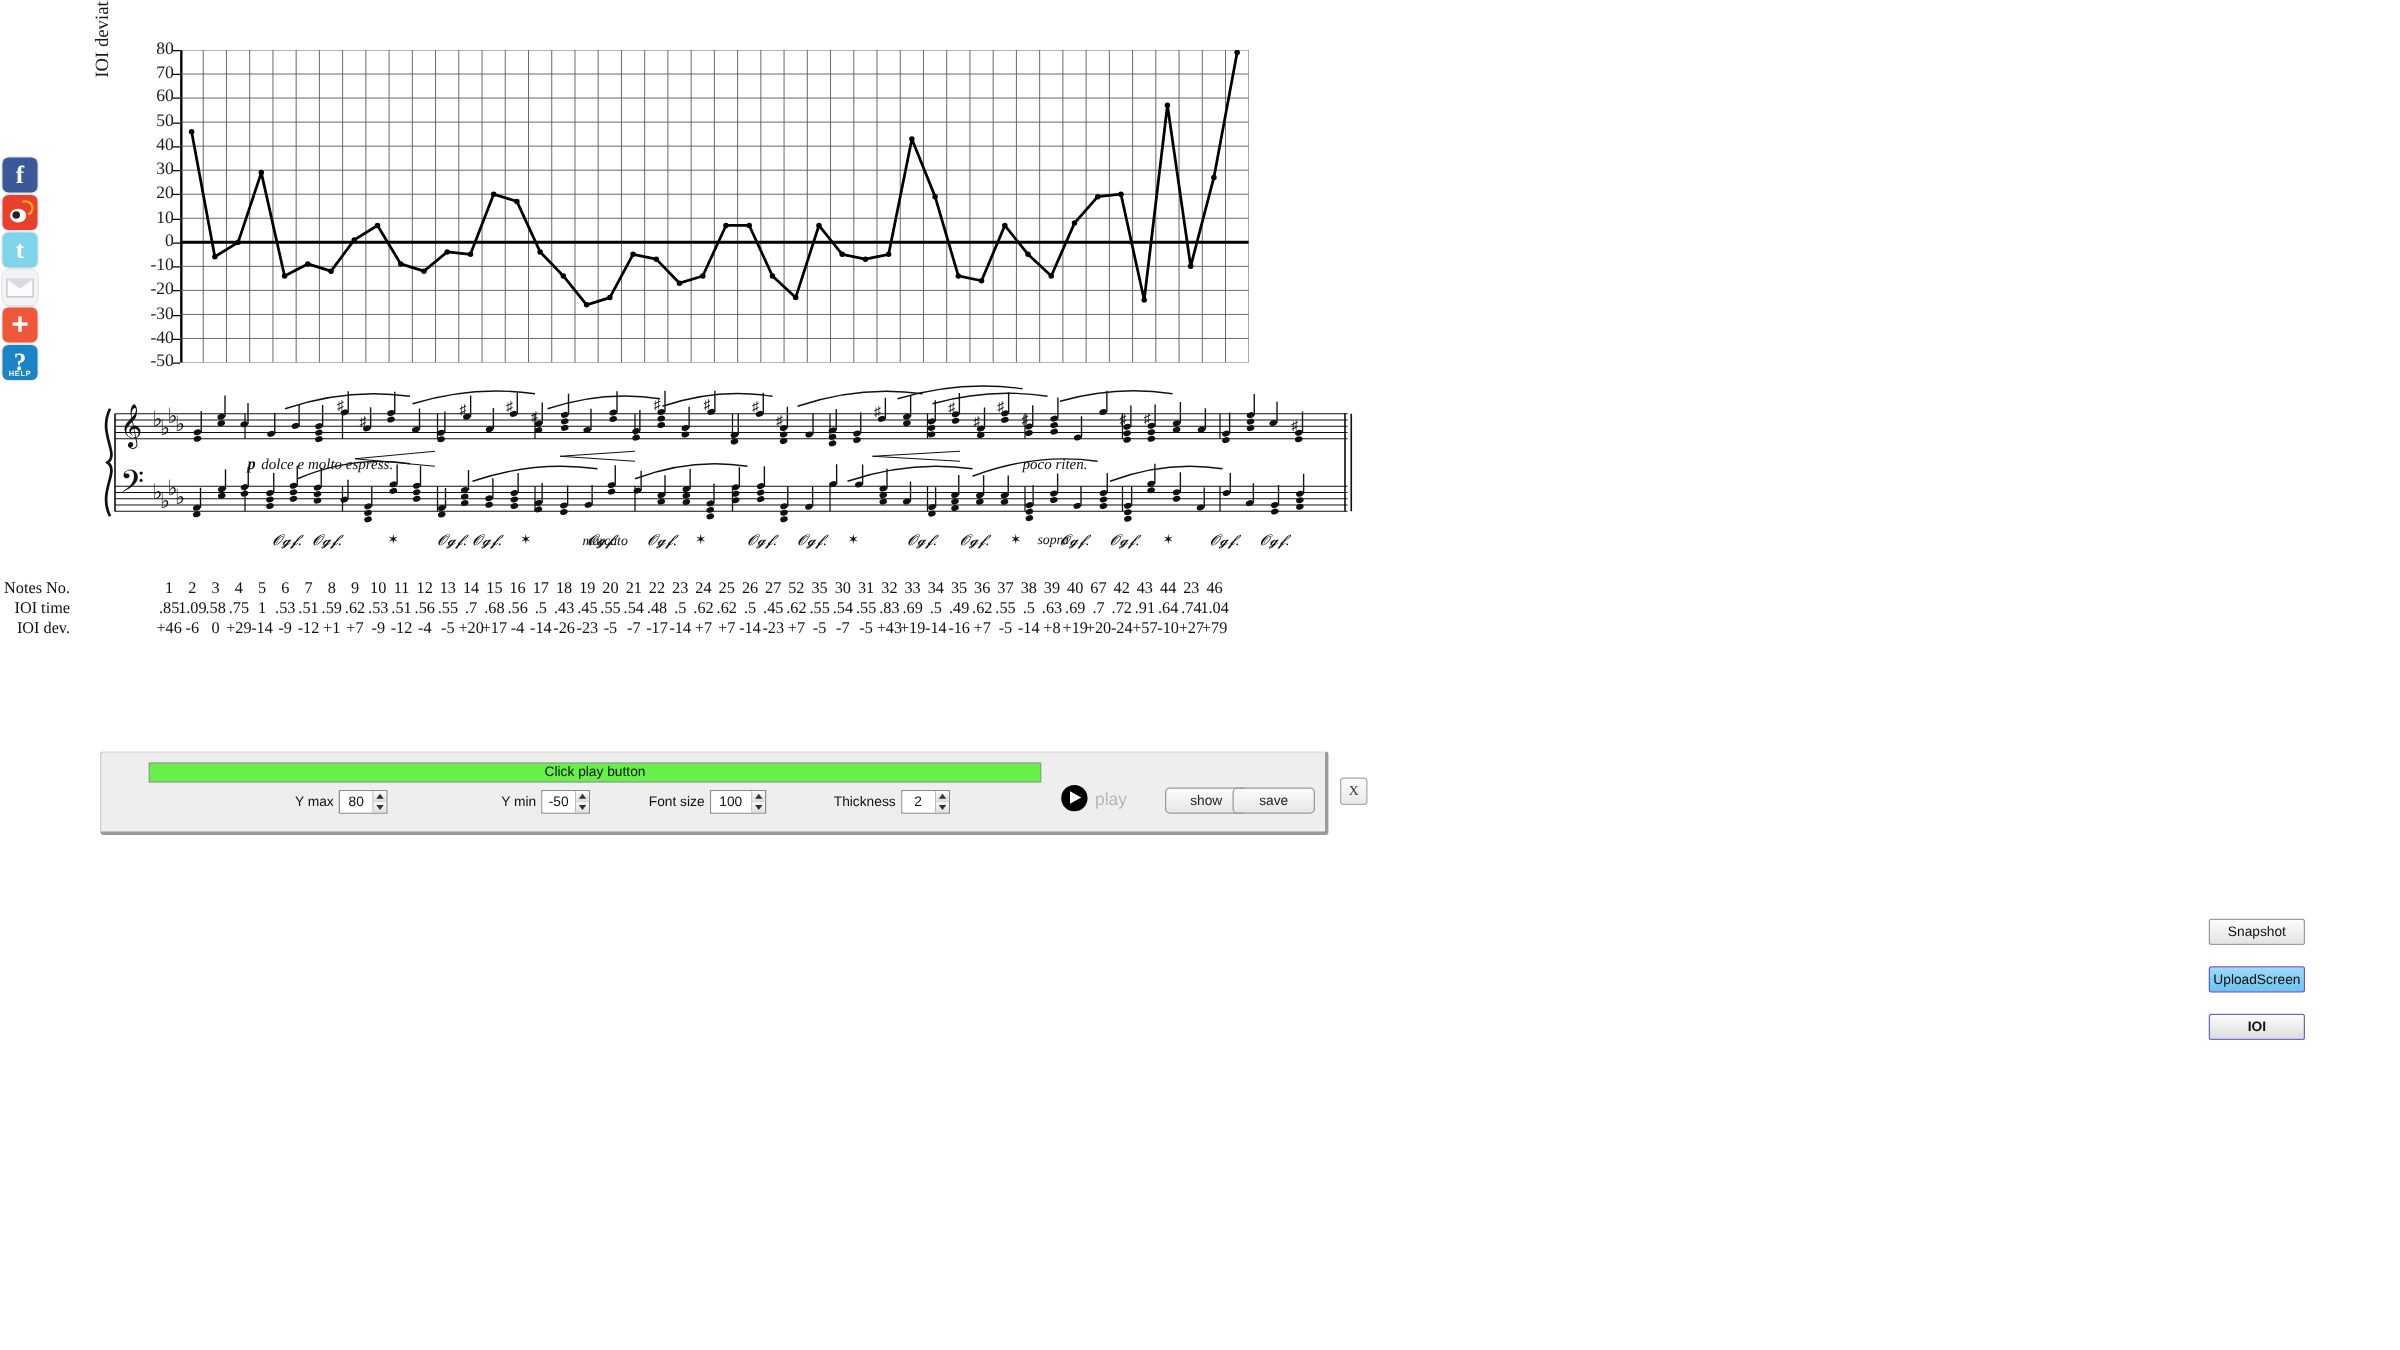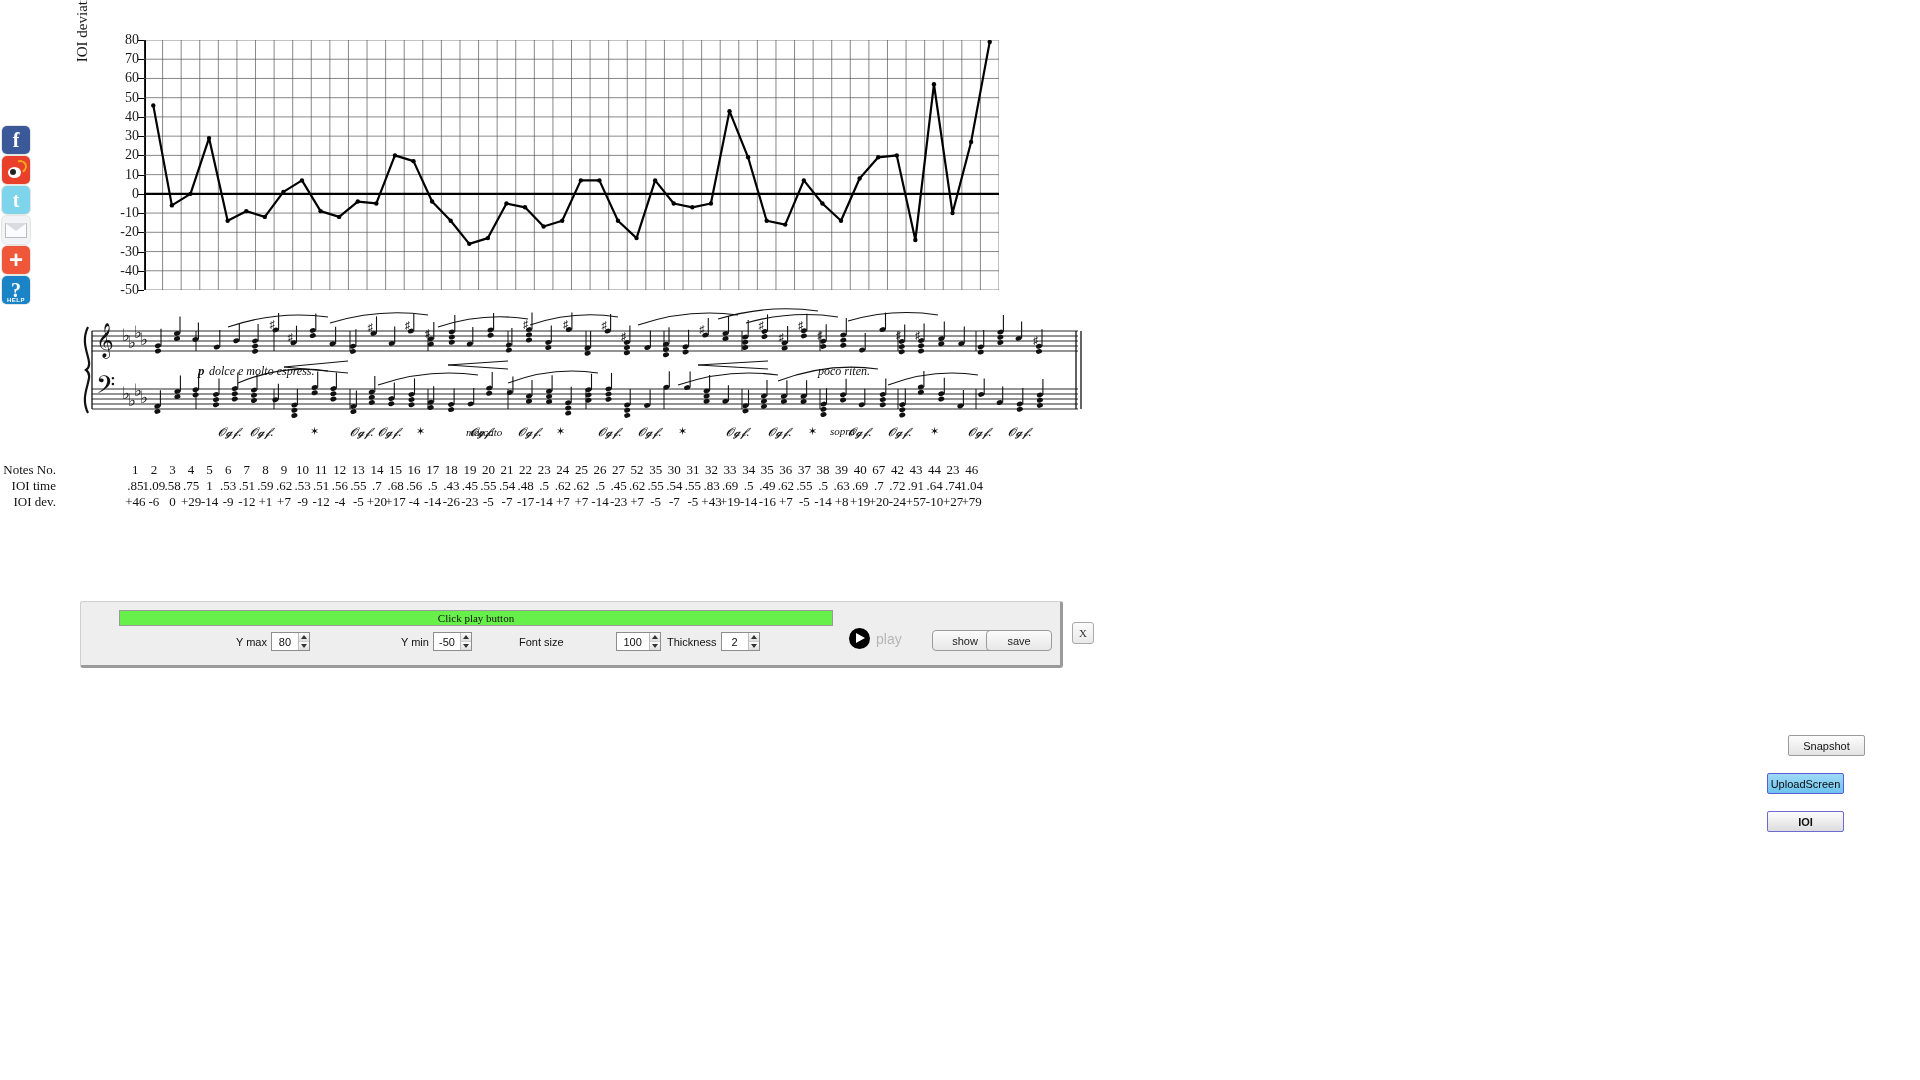--- a/index.html
+++ b/index.html
@@ -173,21 +173,21 @@
   }
   #progress-bar {
     position: absolute; left: 38px; top: 8px;
     width: 714px; height: 16px;
     background: #66f049;
     border: 1px solid #9a9a9a;
     box-sizing: border-box;
     display: flex; align-items: center; justify-content: center;
   }
   #progress-text {
-    font-family: Liberation Serif, serif;
+    font-family: Liberation Sans, sans-serif;
     font-size: 11px;
     color: #111;
   }
   .ctrl-group {
     position: absolute; top: 30px;
     display: flex; align-items: center;
     font-family: "Liberation Sans", sans-serif;
     font-size: 11px;
     color: #111;
   }
@@ -290,21 +290,20 @@
     display: flex; align-items: center; justify-content: center;
     cursor: pointer;
     box-sizing: border-box;
   }
   #btn-snapshot {
     top: 735px;
     background: linear-gradient(#fdfdfd, #e3e3e3);
     border: 1px solid #9b9b9b;
     border-radius: 2px;
     color: #111;
-    margin-left: 21px;
   }
   #btn-uploadscreen {
     top: 773px;
     background: linear-gradient(#9fd9f6, #6cc4ef);
     border: 1px solid #5b5bd6;
     border-radius: 2px;
     color: #0b0b0b;
   }
   #btn-ioi {
     top: 811px;
@@ -1079,21 +1078,21 @@
       <span class="ctrl-label">Y min</span>
       <span class="spin-wrap">
         <input class="spin-input" value="-50" style="">
         <span class="spin-btns">
           <span class="spin-up"></span>
           <span class="spin-down"></span>
         </span>
       </span>
     </div>
 
-    <div class="ctrl-group" style="left:438px;gap:48px;">
+    <div class="ctrl-group" style="left:438px;">
       <span class="ctrl-label">Font size</span>
       <span class="spin-wrap">
         <input class="spin-input wide" value="100" style="">
         <span class="spin-btns">
           <span class="spin-up"></span>
           <span class="spin-down"></span>
         </span>
       </span>
     </div>
 

